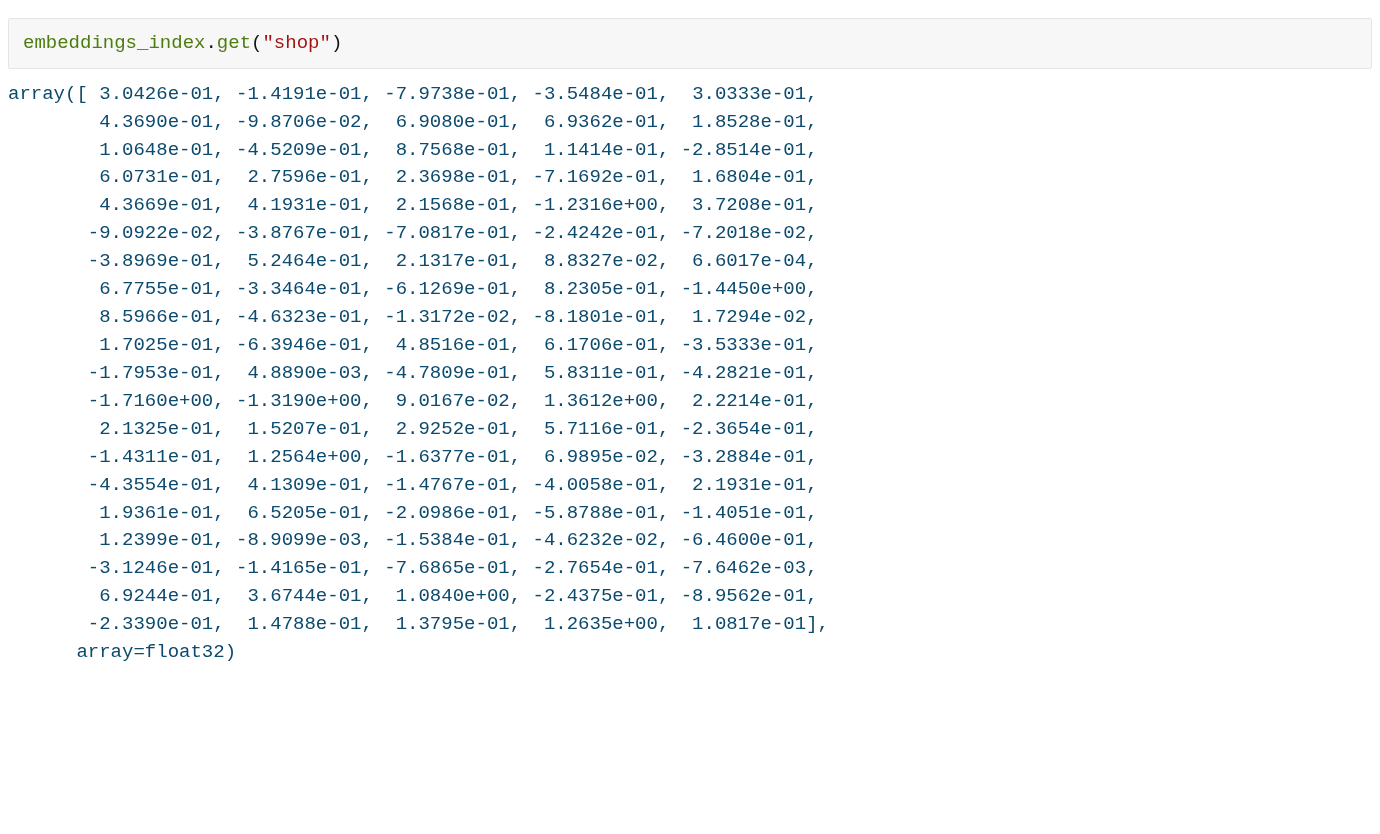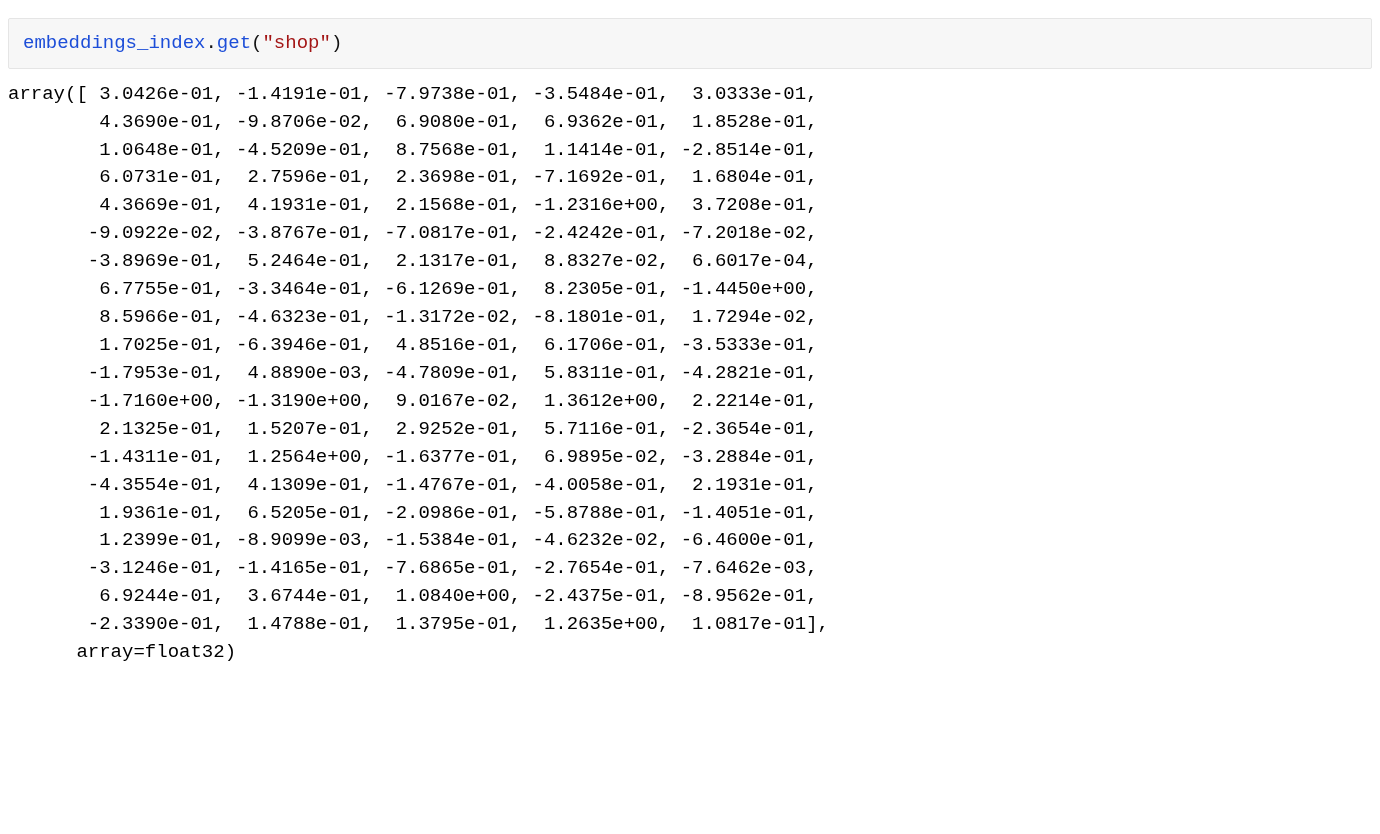--- a/index.html
+++ b/index.html
@@ -17,34 +17,34 @@
       background: #f7f7f7;
       border: 1px solid #e5e5e5;
       border-radius: 2px;
       padding: 12px 14px;
       margin: 18px 8px 8px 8px;
       font-size: 19px;
       line-height: 1.3;
       white-space: pre;
     }
     .code-cell .ident {
-      color: #1d4ed8;
+      color: #4d7c0f;
     }
     .code-cell .punct {
       color: #111;
     }
     .code-cell .string {
       color: #a31515;
     }
     .output-cell {
       font-size: 19px;
       line-height: 1.47;
       white-space: pre;
       padding: 4px 8px 0 8px;
-      color: #000000;
+      color: #0c4a6e;
     }
   </style>
 </head>
 <body>
 
 <div class="code-cell"><span class="ident">embeddings_index</span><span class="punct">.</span><span class="ident">get</span><span class="punct">(</span><span class="string">"shop"</span><span class="punct">)</span></div>
 
 <div class="output-cell"><span>array([</span><span id="array-body"> 3.0426e-01, -1.4191e-01, -7.9738e-01, -3.5484e-01,  3.0333e-01,
         4.3690e-01, -9.8706e-02,  6.9080e-01,  6.9362e-01,  1.8528e-01,
         1.0648e-01, -4.5209e-01,  8.7568e-01,  1.1414e-01, -2.8514e-01,

